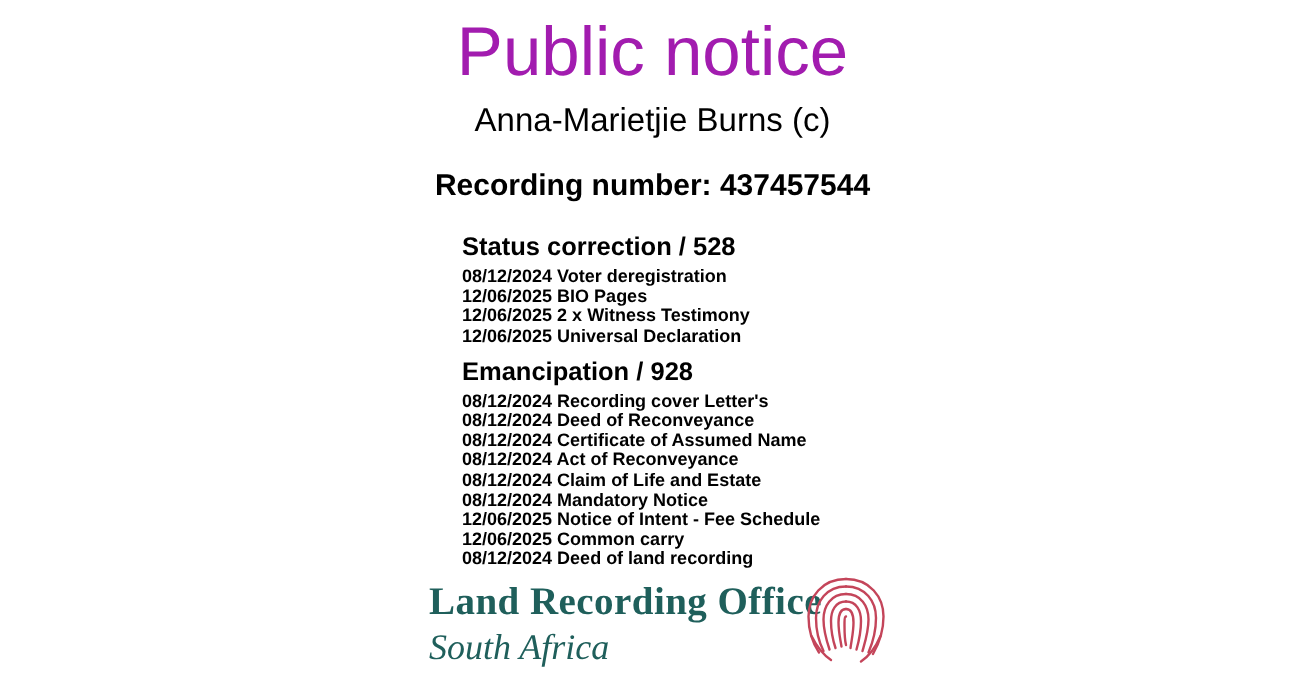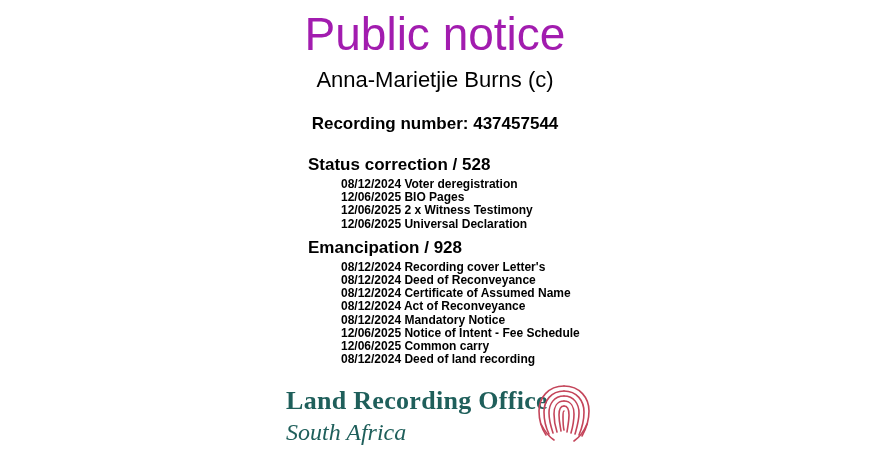--- a/index.html
+++ b/index.html
@@ -32,21 +32,21 @@
   .subject {
     text-align: center;
     font-size: 22px;
     font-weight: normal;
     margin: 6px 0 0 0;
     line-height: 28px;
     color: #000000;
   }
   .recording-number {
     text-align: center;
-    font-size: 17px;
+    font-size: 20px;
     font-weight: bold;
     margin: 20px 0 0 0;
     line-height: 20px;
     color: #000000;
   }
   .sections {
     margin: 20px 0 0 0;
     padding-left: 308px;
   }
   .section {
@@ -61,21 +61,20 @@
   }
   .entry {
     font-size: 12px;
     font-weight: bold;
     line-height: 13.2px;
     color: #000000;
     white-space: nowrap;
   }
   .entry .entry-date {
     display: inline;
-    margin-left: 33px;
   }
   .entry .entry-desc {
     display: inline;
   }
   .footer {
     position: absolute;
     left: 286px;
     bottom: 8px;
     width: 560px;
     height: 70px;
@@ -152,20 +151,24 @@
         <span class="entry-date">08/12/2024 </span>
         <span class="entry-desc">Deed of  Reconveyance</span>
       </div>
       <div class="entry">
         <span class="entry-date">08/12/2024 </span>
         <span class="entry-desc">Certificate of Assumed Name</span>
       </div>
       <div class="entry">
         <span class="entry-date">08/12/2024 </span>
         <span class="entry-desc">Act of Reconveyance</span>
+      </div>
+      <div class="entry">
+        <span class="entry-date">08/12/2024 </span>
+        <span class="entry-desc">Claim of  Life and Estate</span>
       </div>
       <div class="entry">
         <span class="entry-date">08/12/2024 </span>
         <span class="entry-desc">Mandatory Notice</span>
       </div>
       <div class="entry">
         <span class="entry-date">12/06/2025 </span>
         <span class="entry-desc">Notice of Intent - Fee Schedule</span>
       </div>
       <div class="entry">

